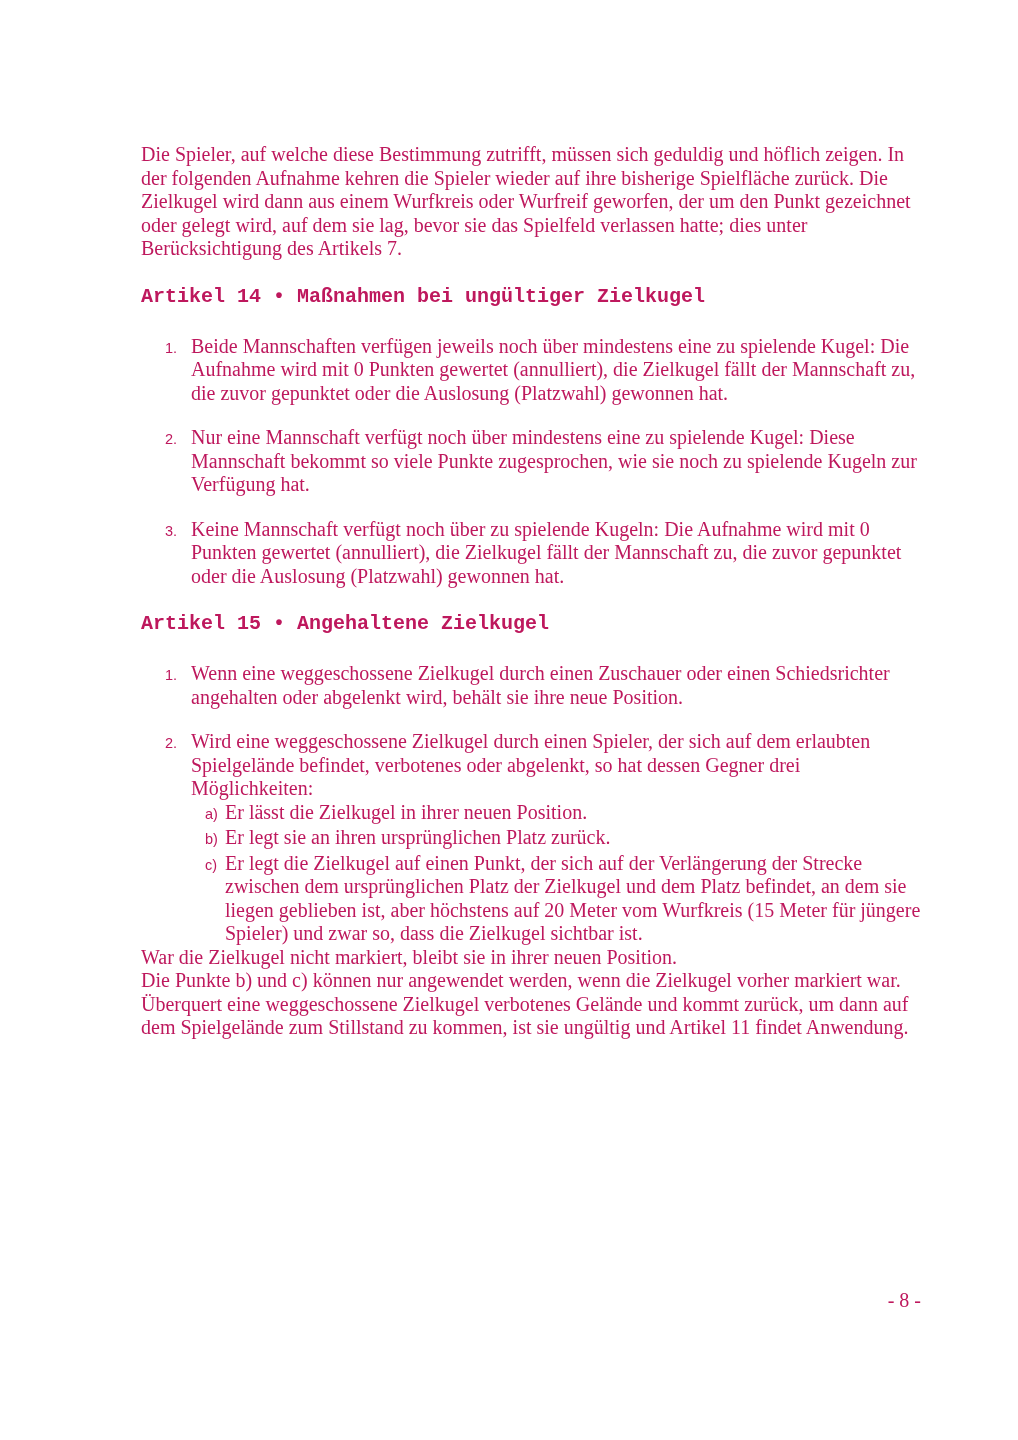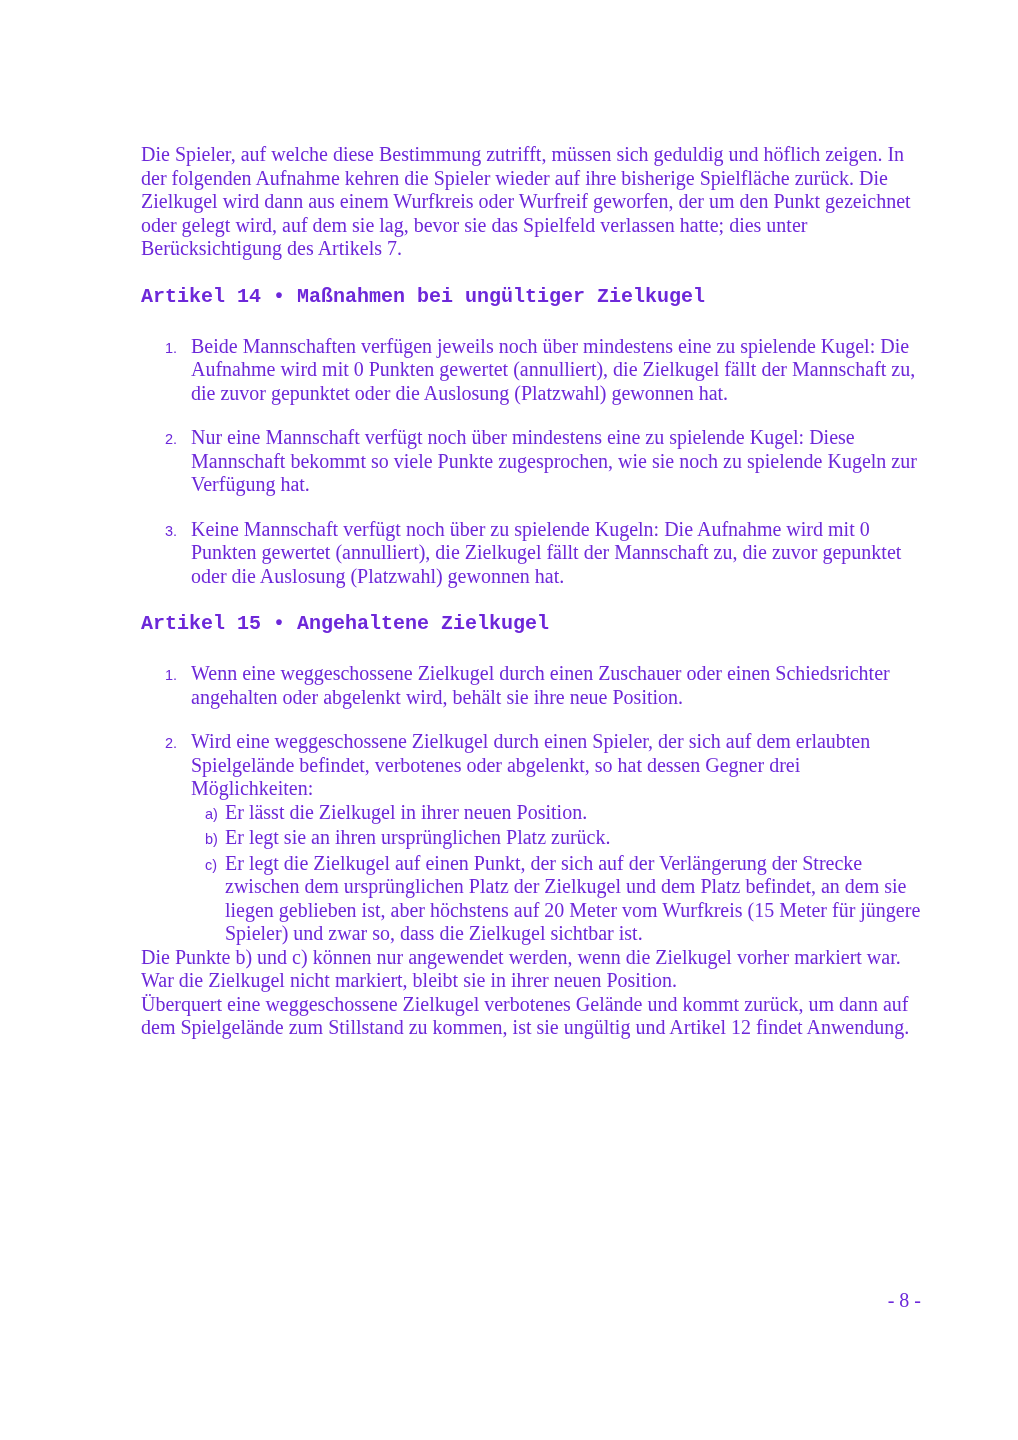--- a/index.html
+++ b/index.html
@@ -1,21 +1,21 @@
 <!DOCTYPE html>
 <html><head>
 <meta charset="utf-8">
 <style>
   html, body { margin: 0; padding: 0; background: #ffffff; }
   .page {
     position: relative;
     width: 1018px;
     height: 1440px;
     background: #ffffff;
-    color: #6d28d9;
+    color: #be185d;
     font-family: "Liberation Serif", serif;
     overflow: hidden;
   }
   .content {
     position: absolute;
     left: 141px;
     top: 143px;
     width: 781px;
   }
   .para {
@@ -118,20 +118,20 @@
       <div class="sub-item">
         <span class="sub-label">b)</span>
         <span class="sub-text">Er legt sie an ihren ursprünglichen Platz zurück.</span>
       </div>
       <div class="sub-item">
         <span class="sub-label">c)</span>
         <span class="sub-text">Er legt die Zielkugel auf einen Punkt, der sich auf der Verlängerung der Strecke zwischen dem ursprünglichen Platz der Zielkugel und dem Platz befindet, an dem sie liegen geblieben ist, aber höchstens auf 20 Meter vom Wurfkreis (15 Meter für jüngere Spieler) und zwar so, dass die Zielkugel sichtbar ist.</span>
       </div>
     </div>
 
+    <p class="para">War die Zielkugel nicht markiert, bleibt sie in ihrer neuen Position.</p>
     <p class="para">Die Punkte b) und c) können nur angewendet werden, wenn die Zielkugel vorher markiert war.</p>
-    <p class="para">War die Zielkugel nicht markiert, bleibt sie in ihrer neuen Position.</p>
-    <p class="para">Überquert eine weggeschossene Zielkugel verbotenes Gelände und kommt zurück, um dann auf dem Spielgelände zum Stillstand zu kommen, ist sie ungültig und Artikel 12 findet Anwendung.</p>
+    <p class="para">Überquert eine weggeschossene Zielkugel verbotenes Gelände und kommt zurück, um dann auf dem Spielgelände zum Stillstand zu kommen, ist sie ungültig und Artikel 11 findet Anwendung.</p>
 
   </div>
 
   <div class="footer-pagenum">- 8 -</div>
 </div>
 
 </body></html>

